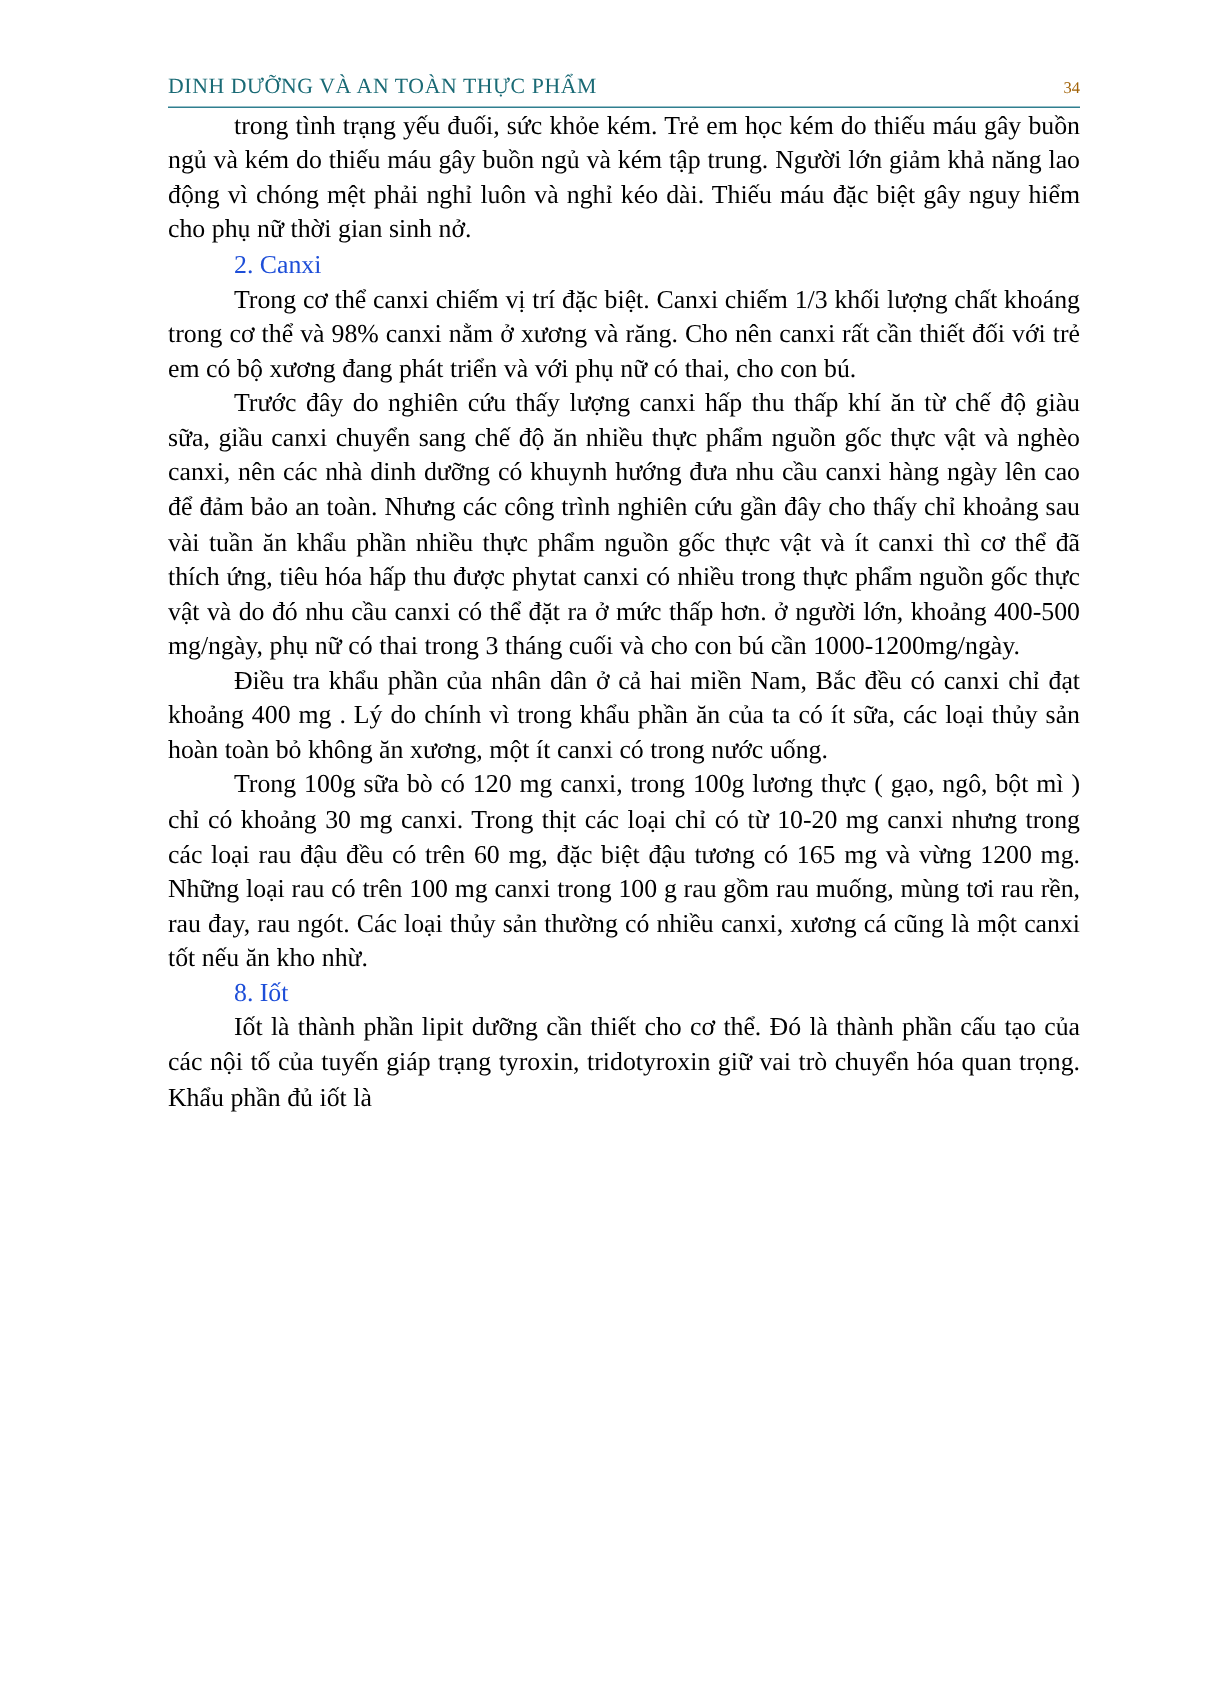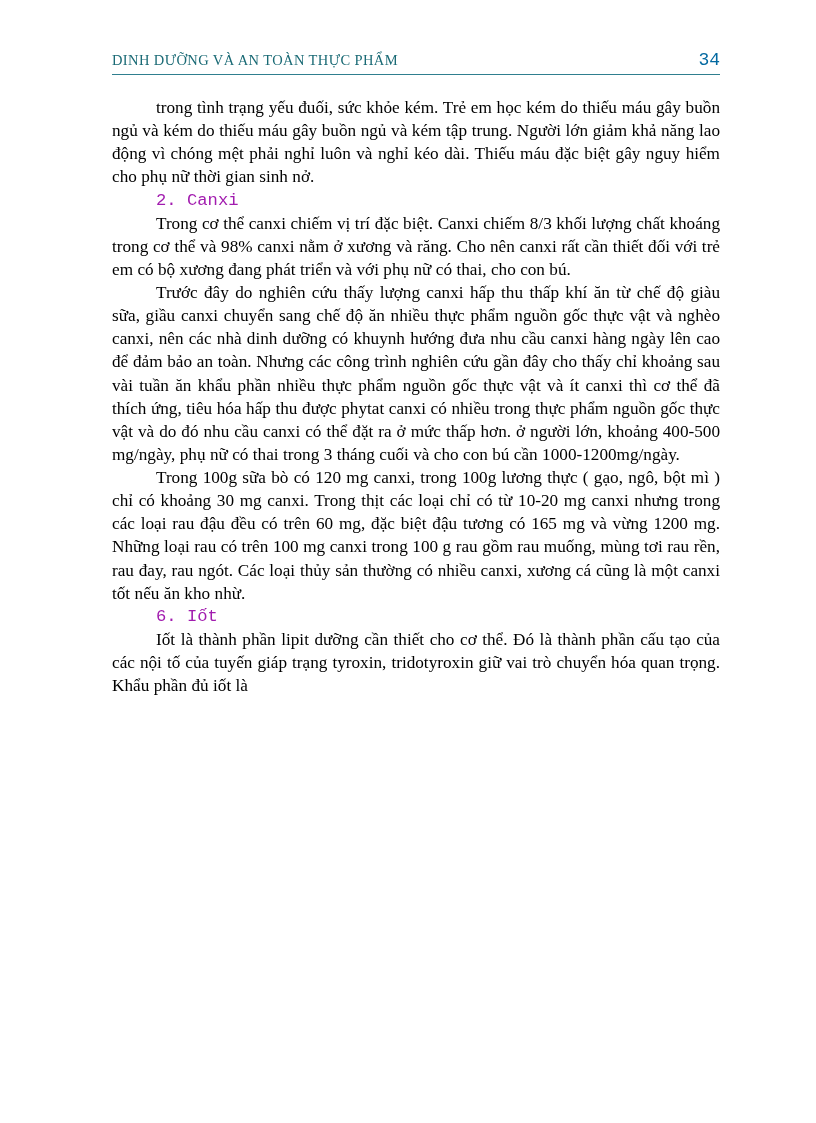--- a/index.html
+++ b/index.html
@@ -31,73 +31,73 @@
   }
   .header-title {
     font-family: "Liberation Serif", serif;
     font-size: 14.5px;
     letter-spacing: 0.4px;
     color: #1a6a75;
     font-variant: small-caps;
     text-transform: uppercase;
   }
   .header-page {
-    font-family: Liberation Mono, monospace;
-    font-size: 18px;
-    color: #0369a1;
+    font-family: Liberation Serif, serif;
+    font-size: 11px;
+    color: #a16207;
   }
   p.para {
     margin: 0;
     font-size: 17.2px;
     line-height: 1.345;
     text-align: justify;
     color: #000000;
     text-indent: 44px;
     word-spacing: 0.1px;
   }
   .gap-after {
     margin-bottom: 15px;
   }
   h2.section {
     margin: 0;
     font-size: 17.2px;
     font-weight: normal;
-    color: #a21caf;
+    color: #1d4ed8;
     text-indent: 44px;
     line-height: 1.345;
-    font-family: Liberation Mono, monospace;
   }
   .sec-gap-top { margin-top: 19px; }
   .sec-gap-bottom { margin-bottom: 17px; }
-  .body-block { margin-top: 21px; }
+  .body-block { }
 </style>
 </head>
 <body>
 
 <div class="page">
   <div class="content">
 
     <div class="header">
       <div class="header-title">DINH DƯỠNG VÀ AN TOÀN THỰC PHẨM</div>
       <div class="header-page">34</div>
     </div>
 
     <div class="body-block">
 
       <p class="para gap-after">trong tình trạng yếu đuối, sức khỏe kém. Trẻ em học kém do thiếu máu gây buồn ngủ và kém do thiếu máu gây buồn ngủ và kém tập trung. Người lớn giảm khả năng lao động vì chóng mệt phải nghỉ luôn và nghỉ kéo dài. Thiếu máu đặc biệt gây nguy hiểm cho phụ nữ thời gian sinh nở.</p>
 
       <h2 class="section sec-gap-top sec-gap-bottom">2. Canxi</h2>
 
-      <p class="para gap-after">Trong cơ thể canxi chiếm vị trí đặc biệt. Canxi chiếm 8/3 khối lượng chất khoáng trong cơ thể và 98% canxi nằm ở xương và răng. Cho nên canxi rất cần thiết đối với trẻ em có bộ xương đang phát triển và với phụ nữ có thai, cho con bú.</p>
+      <p class="para gap-after">Trong cơ thể canxi chiếm vị trí đặc biệt. Canxi chiếm 1/3 khối lượng chất khoáng trong cơ thể và 98% canxi nằm ở xương và răng. Cho nên canxi rất cần thiết đối với trẻ em có bộ xương đang phát triển và với phụ nữ có thai, cho con bú.</p>
 
       <p class="para gap-after">Trước đây do nghiên cứu thấy lượng canxi hấp thu thấp khí ăn từ chế độ giàu sữa, giầu canxi chuyển sang chế độ ăn nhiều thực phẩm nguồn gốc thực vật và nghèo canxi, nên các nhà dinh dưỡng có khuynh hướng đưa nhu cầu canxi hàng ngày lên cao để đảm bảo an toàn. Nhưng các công trình nghiên cứu gần đây cho thấy chỉ khoảng sau vài tuần ăn khẩu phần nhiều thực phẩm nguồn gốc thực vật và ít canxi thì cơ thể đã thích ứng, tiêu hóa hấp thu được phytat canxi có nhiều trong thực phẩm nguồn gốc thực vật và do đó nhu cầu canxi có thể đặt ra ở mức thấp hơn. ở người lớn, khoảng 400-500 mg/ngày, phụ nữ có thai trong 3 tháng cuối và cho con bú cần 1000-1200mg/ngày.</p>
 
+      <p class="para gap-after">Điều tra khẩu phần của nhân dân ở cả hai miền Nam, Bắc đều có canxi chỉ đạt khoảng 400 mg . Lý do chính vì trong khẩu phần ăn của ta có ít sữa, các loại thủy sản hoàn toàn bỏ không ăn xương, một ít canxi có trong nước uống.</p>
 
       <p class="para gap-after">Trong 100g sữa bò có 120 mg canxi, trong 100g lương thực ( gạo, ngô, bột mì ) chỉ có khoảng 30 mg canxi. Trong thịt các loại chỉ có từ 10-20 mg canxi nhưng trong các loại rau đậu đều có trên 60 mg, đặc biệt đậu tương có 165 mg và vừng 1200 mg. Những loại rau có trên 100 mg canxi trong 100 g rau gồm rau muống, mùng tơi rau rền, rau đay, rau ngót. Các loại thủy sản thường có nhiều canxi, xương cá cũng là một canxi tốt nếu ăn kho nhừ.</p>
 
 
-      <h2 class="section sec-gap-top sec-gap-bottom">6. Iốt</h2>
+      <h2 class="section sec-gap-top sec-gap-bottom">8. Iốt</h2>
 
       <p class="para">Iốt là thành phần lipit dưỡng cần thiết cho cơ thể. Đó là thành phần cấu tạo của các nội tố của tuyến giáp trạng tyroxin, tridotyroxin giữ vai trò chuyển hóa quan trọng. Khẩu phần đủ iốt là</p>
 
     </div>
   </div>
 </div>
 
 </body></html>

